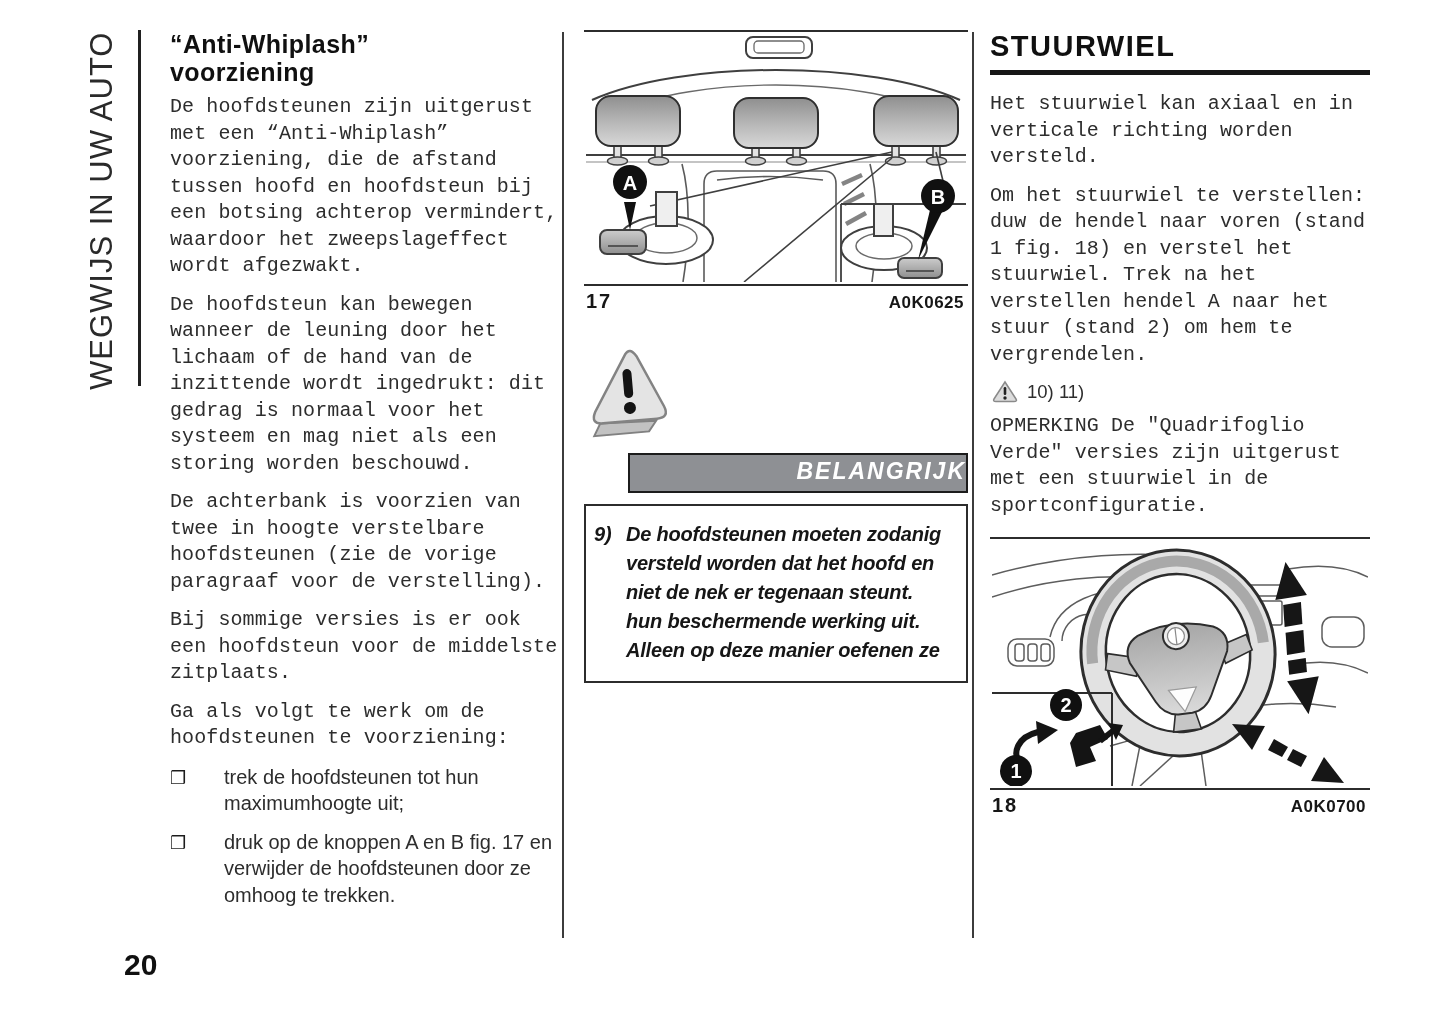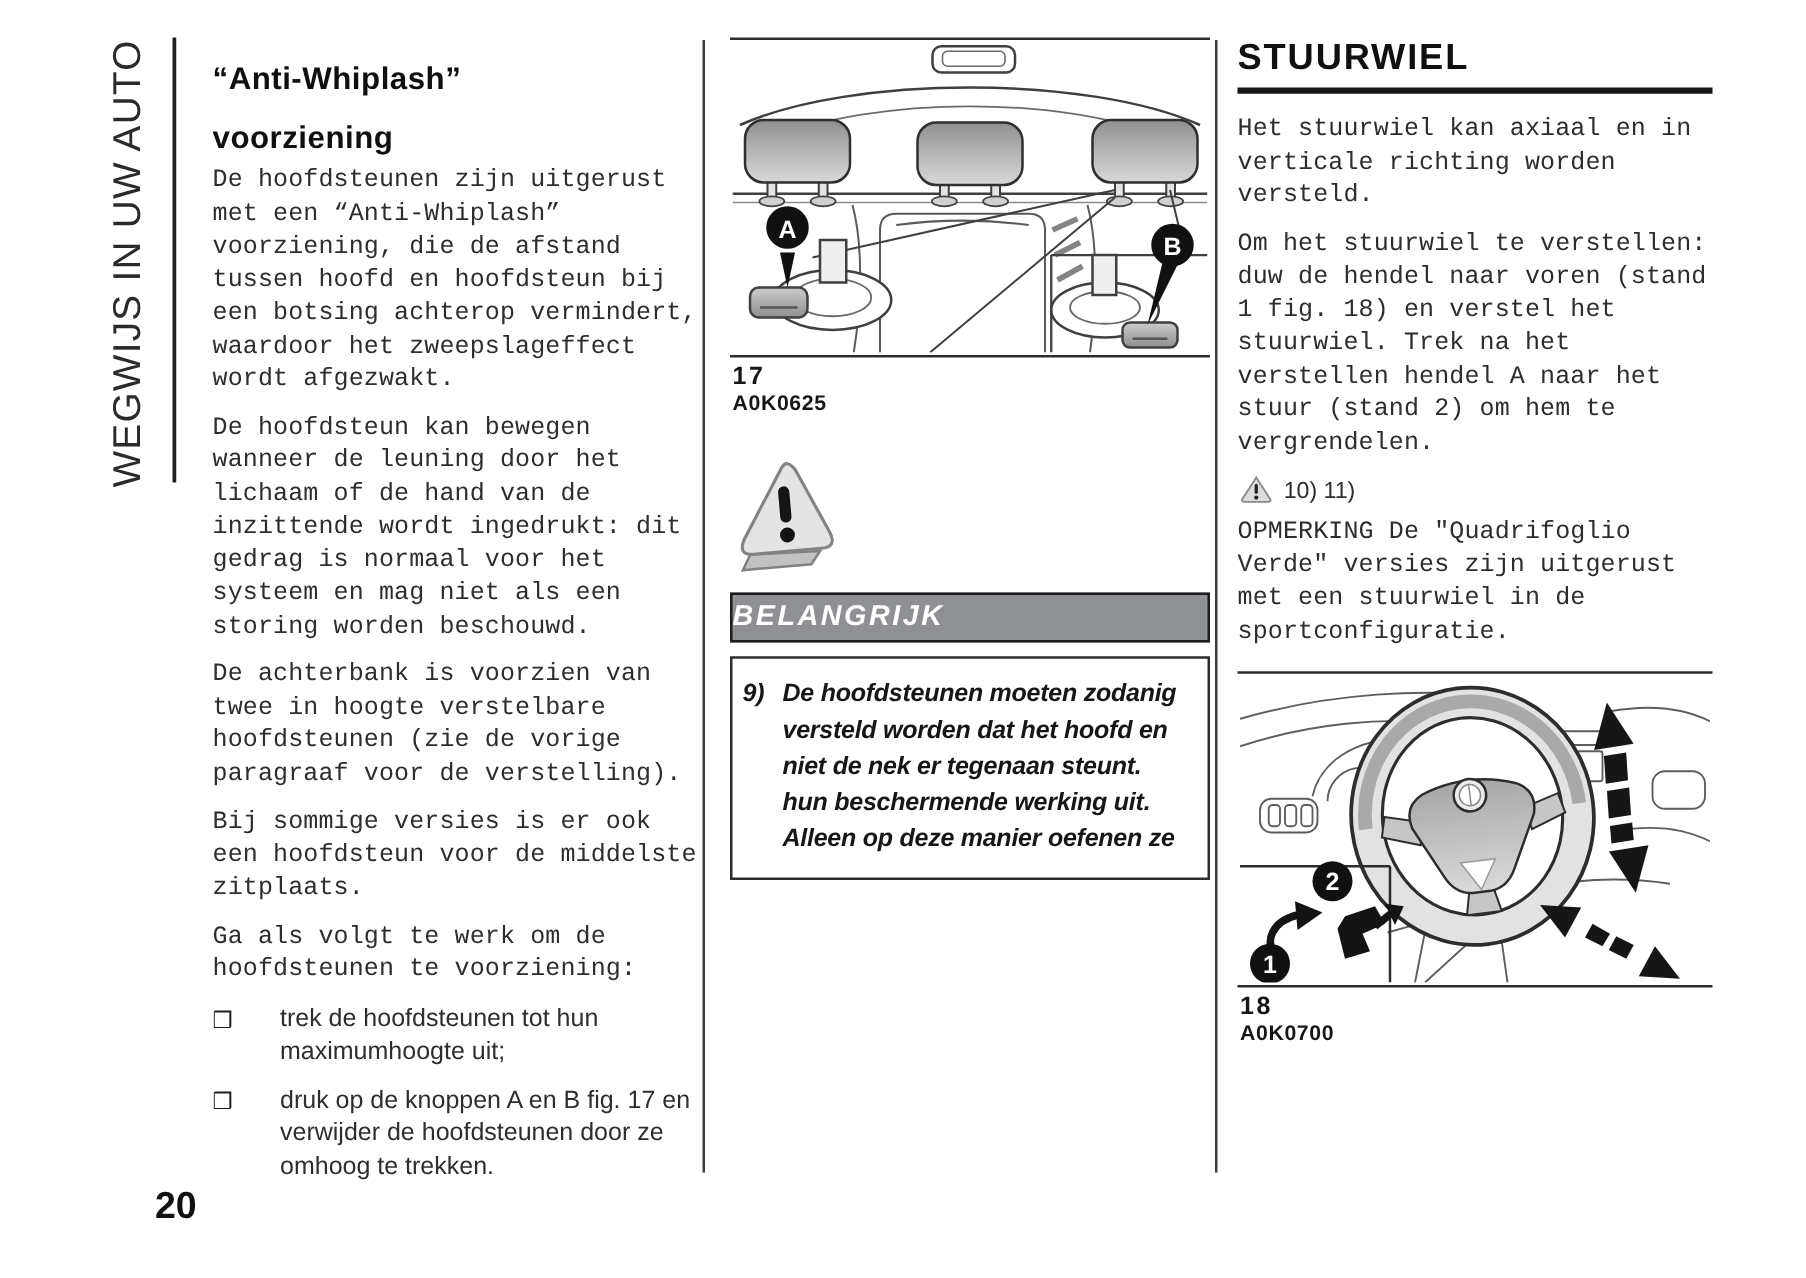--- a/index.html
+++ b/index.html
@@ -17,42 +17,42 @@
   .col { position:absolute; top:30px; }
   .col1 { left:170px; width:388px; }
   .col2 { left:584px; width:384px; }
   .col3 { left:990px; width:380px; }
   .divider { position:absolute; top:32px; width:2px; height:906px; background:#3c3c3c; }
   .divider-1 { left:562px; } .divider-2 { left:972px; }
 
   p { font-size:20px; line-height:26.5px; margin:0 0 12px; letter-spacing:0.1px;font-family:Liberation Mono, monospace; }
 
   .h-main { font-size:25px; line-height:28px; font-weight:bold; color:#101010; margin:0 0 8px; letter-spacing:0.4px; }
-  .h-main span { display:block;margin-top:19px; }
+  .h-main span { display:block; }
   .h-sub { font-size:23px; font-weight:bold; color:#101010; margin:16px 0 14px; letter-spacing:1px; }
   .h-rule { font-size:29px; font-weight:bold; color:#101010; letter-spacing:1.5px;
     border-bottom:5px solid #161616; padding-bottom:7px; margin:0 0 16px; }
 
   .bullet { display:flex; font-size:20px; line-height:26.5px; margin-bottom:12px; }
   .bullet-mark { flex:0 0 27px; font-size:18px; padding-top:1px; color:#1c1c1c; }
   .bullet-text { flex:1;margin-left:27px; }
 
   
   figure { margin:0; }
   .fig-art { border-top:2px solid #2c2c2c; border-bottom:2px solid #2c2c2c; padding:2px 0; }
   .fig-art svg { display:block; margin:0 auto; }
-  .fig-cap { display:flex; justify-content:space-between; align-items:baseline; padding:4px 4px 0 2px; font-weight:bold; color:#161616;flex-direction:column; }
+  .fig-cap { display:flex; justify-content:space-between; align-items:baseline; padding:4px 4px 0 2px; font-weight:bold; color:#161616; }
   .fig-num { font-size:20px; letter-spacing:2px; }
   .fig-code { font-size:17px; letter-spacing:0.5px; }
   .figlabel { fill:#ffffff; font-weight:bold; font-size:20px; text-anchor:middle;
     font-family:"Liberation Sans","DejaVu Sans",sans-serif; }
 
   .warn-tri-large { margin:36px 0 8px 2px; width:86px; }
   .banner { background:#8e9094; border:2px solid #1c1c1c; color:#ffffff; font-weight:bold; font-style:italic;
-    text-align:left; font-size:23px; letter-spacing:2px; padding:3px 0 6px; }
+    text-align:right; font-size:23px; letter-spacing:2px; padding:3px 0 6px;margin-left:44px; }
   .warn-box { border:2px solid #2c2c2c; margin-top:11px; padding:14px 8px 16px 8px; display:flex;
     font-style:italic; font-weight:bold; font-size:20px; line-height:29px; color:#161616; letter-spacing:-0.2px; }
   .warn-num { flex:0 0 32px; }
   .warn-lines { flex:1; }
   .warn-lines div { white-space:nowrap; }
 
   .ref-row { display:flex; align-items:center; gap:9px; margin:0 0 10px 2px; }
   .ref-text { font-size:18.5px; color:#2d2d2d; }
   .warn-tri-small svg { display:block; }
   .fig18-block { margin-top:18px; }

